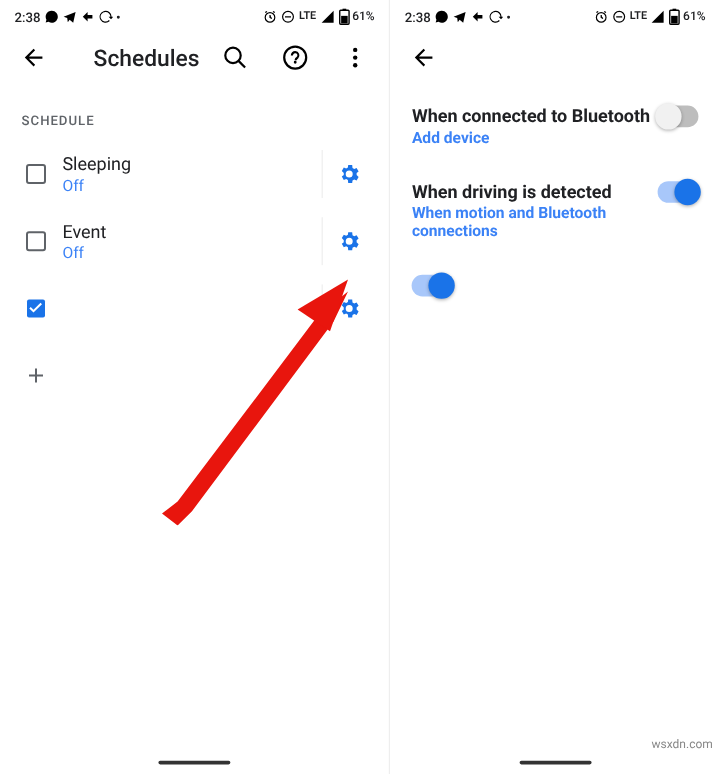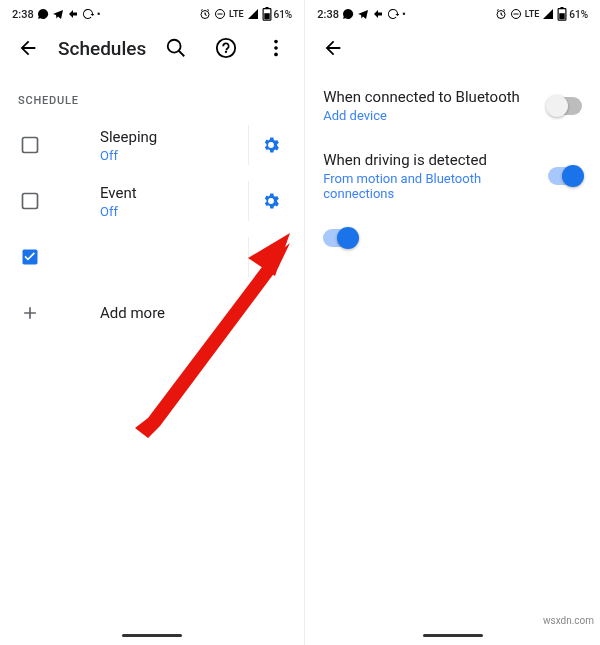--- a/index.html
+++ b/index.html
@@ -8,28 +8,28 @@
   width: 600px; height: 645px;
   display: flex; background: #fff; position: relative;
   color: #202124;
 }
 .screen { flex: 1; display: flex; flex-direction: column; position: relative; background: #fff; }
 .screen.left { border-right: 1px solid #eee; }
 .statusbar { height: 22px; display: flex; align-items: center; padding: 6px 12px 0; font-size: 11px; font-weight: 500; }
 .statusbar .sp { flex: 1; }
 .statusbar .ico { margin-left: 3px; display: inline-flex; }
 .appbar { height: 52px; display: flex; align-items: center; padding: 0 8px; gap: 10px; }
-.appbar .title { font-size: 19px; font-weight: 500; flex: 1; }
+.appbar .title { font-size: 19px; font-weight: 500; flex: 1; margin-left: 20px; }
 .appbar .title2 { font-size: 18px; font-weight: 500; flex: 1; }
 .ibtn { width: 40px; height: 40px; display: flex; align-items: center; justify-content: center; border-radius: 50%; cursor: pointer; }
 .section-label { font-size: 11px; letter-spacing: 0.8px; color: #5f6368; padding: 20px 18px 10px; font-weight: 500; }
 .row { display: flex; align-items: center; padding: 8px 12px; min-height: 56px; }
-.row2 { display: flex; align-items: center; padding: 14px 18px; gap: 0; }
+.row2 { display: flex; align-items: flex-start; padding: 14px 18px; gap: 0; font-weight: bold; }
 .chk { width: 36px; display: flex; justify-content: center; align-items: center; }
-.txtcol { flex: 1; display: flex; flex-direction: column; justify-content: center; padding-left: 4px; margin-left: 48px; }
+.txtcol { flex: 1; display: flex; flex-direction: column; justify-content: center; padding-left: 4px; }
 .txtcol2 { flex: 1; display: flex; flex-direction: column; }
 .ptitle { font-size: 15px; color: #202124; }
 .psub { font-size: 13px; color: #3b82f6; margin-top: 2px; }
 .gearslot { width: 44px; display: flex; justify-content: center; align-items: center; border-left: 1px solid #eee; align-self: stretch; }
 .toggle { width: 34px; height: 18px; border-radius: 10px; position: relative; }
 .toggle.off { background: #bdbdbd; }
 .toggle.on { background: #a8c7fa; }
 .toggle .knob { position: absolute; top: -2px; width: 22px; height: 22px; border-radius: 50%; box-shadow: 0 1px 3px rgba(0,0,0,.3); }
 .toggle.off .knob { left: -2px; background: #f1f1f1; }
 .toggle.on .knob { right: -2px; background: #1a73e8; }
@@ -173,23 +173,20 @@
         </svg>
       </div>
   </div>
 
   <div class="row">
     <div class="chk">
         <svg width="20" height="20" viewBox="0 0 24 24">
           <path fill="#5f6368" d="M11 5h2v6h6v2h-6v6h-2v-6H5v-2h6z"></path>
         </svg>
       </div>
-    <div class="txtcol">
-      <div class="ptitle">Add more</div>
-    </div>
   </div>
 
   <div class="navhint"></div>
 </div>
 
 <div class="screen">
   <div class="statusbar">
     <span>2:38</span>
     <span class="ico">
         <svg width="12" height="12" viewBox="0 0 24 24">
@@ -255,21 +252,21 @@
       <div class="psub">Add device</div>
     </div>
     <div class="toggle off">
         <div class="knob"></div>
       </div>
   </div>
 
   <div class="row2">
     <div class="txtcol2">
       <div class="ptitle">When driving is detected</div>
-      <div class="psub">From motion and Bluetooth connections</div>
+      <div class="psub">When motion and Bluetooth connections</div>
     </div>
     <div class="toggle on">
         <div class="knob"></div>
       </div>
   </div>
 
   <div class="row2">
     <div class="toggle on">
         <div class="knob"></div>
       </div>

